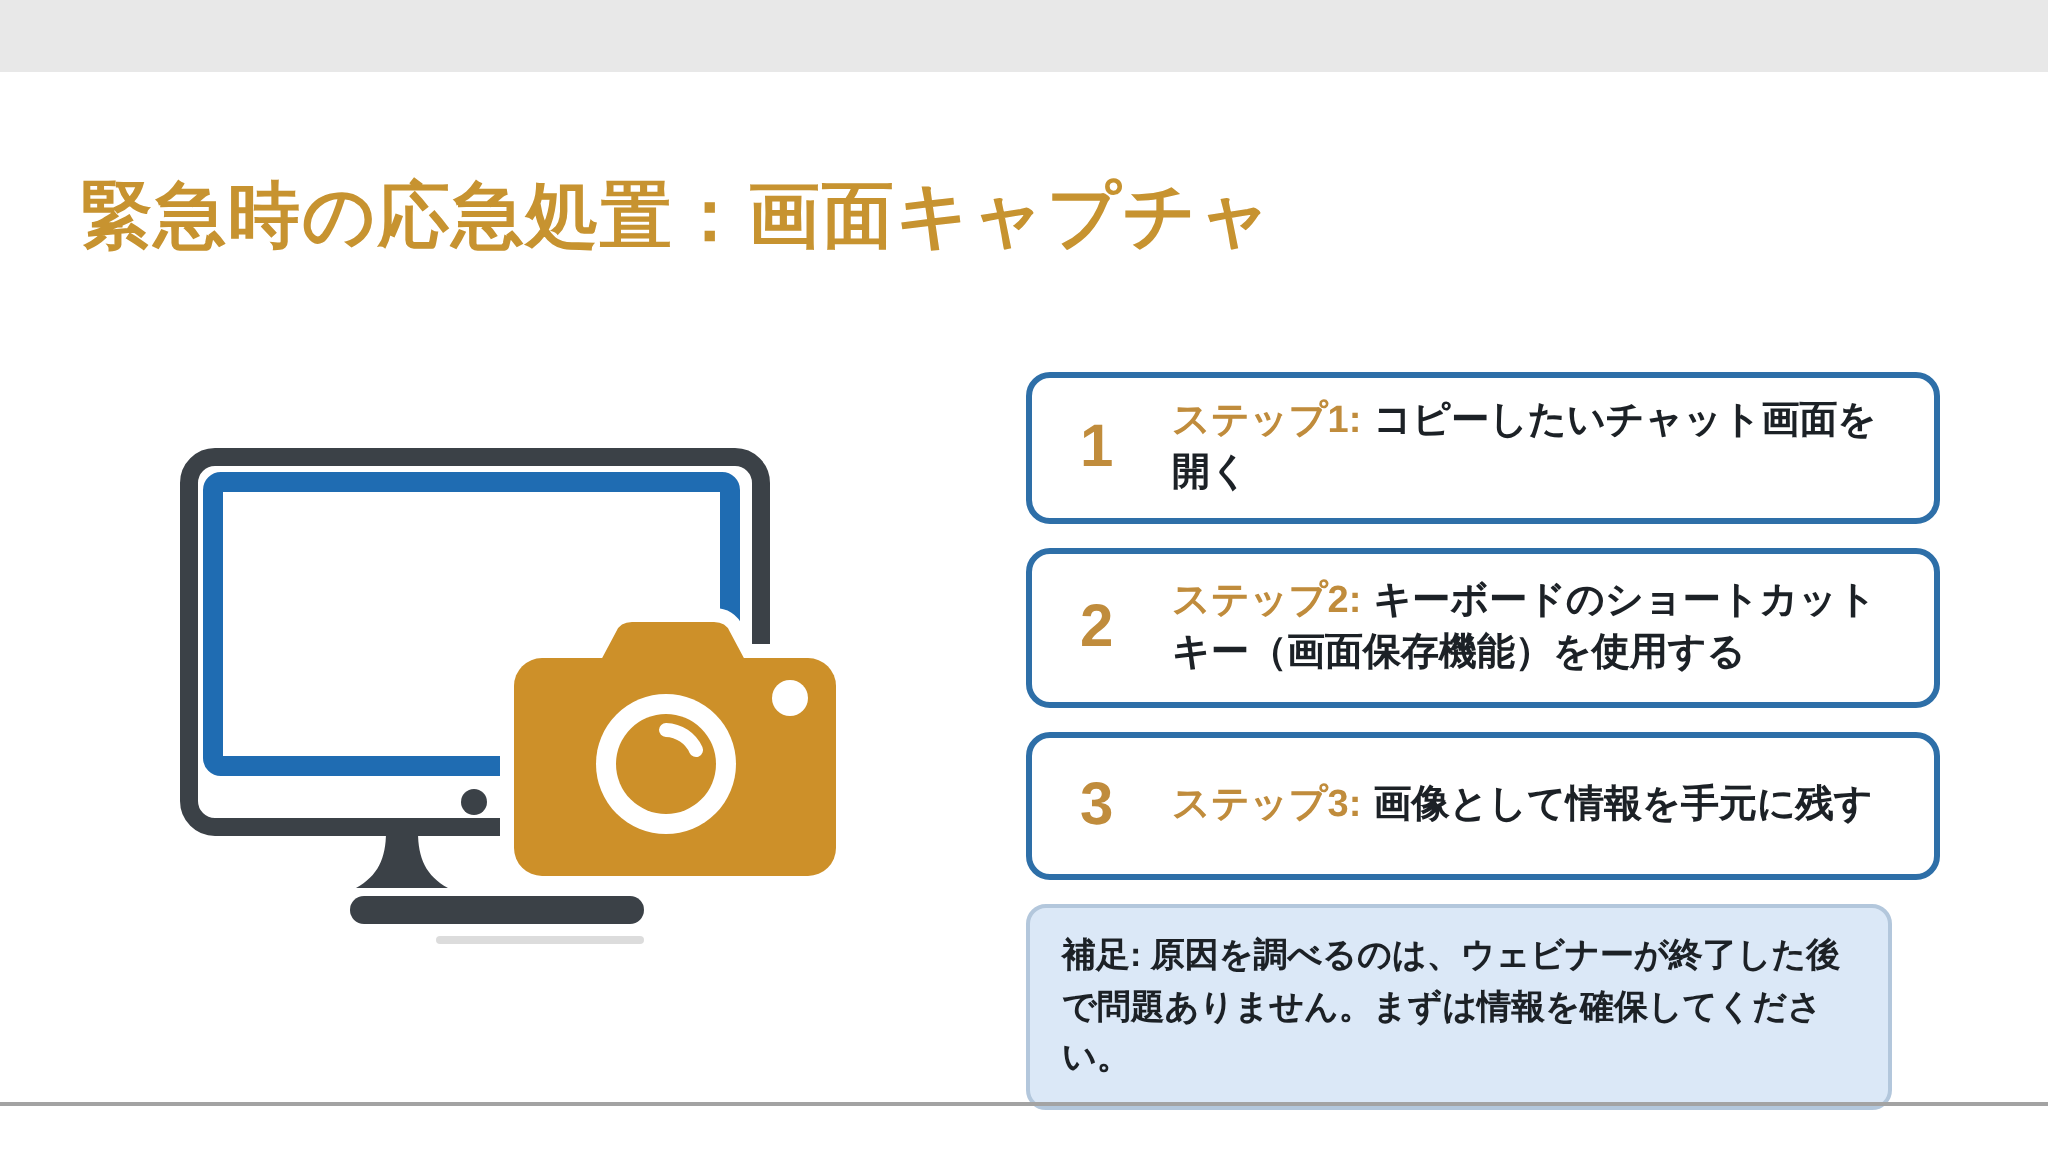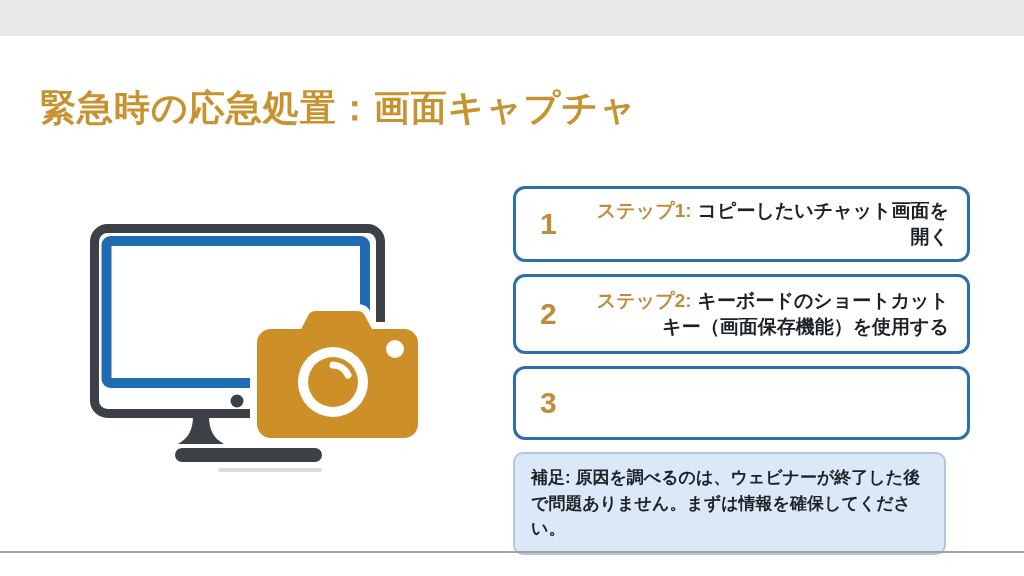--- a/index.html
+++ b/index.html
@@ -35,21 +35,21 @@
   .step-1{top:0;height:76px;}
   .step-2{top:88px;height:80px;}
   .step-3{top:180px;height:74px;}
   .step-number{
     flex:0 0 36px;
     font-size:30px;font-weight:800;color:#c08c3c;
     text-align:left;
   }
   .step-text{
     font-size:19px;font-weight:700;color:#1c2126;
-    line-height:1.35;margin-left:10px;text-align:right;
+    line-height:1.35;margin-left:10px;
   }
   .step-label{color:#c08c3c;margin-right:6px;}
   .note-box{
     box-sizing:border-box;
     position:absolute;left:0;top:266px;
     width:433px;min-height:66px;
     background:#dbe8f7;
     border:2px solid #b3c7dc;
     border-radius:10px;
     padding:11px 16px;
@@ -110,20 +110,23 @@
 
     <div class="step-box step-2">
       <div class="step-number">2</div>
       <div class="step-text">
         <span class="step-label">ステップ2:</span><span>キーボードのショートカットキー（画面保存機能）を使用する</span>
       </div>
     </div>
 
     <div class="step-box step-3">
       <div class="step-number">3</div>
+      <div class="step-text">
+        <span class="step-label">ステップ3:</span><span>画像として情報を手元に残す</span>
+      </div>
     </div>
 
     <div class="note-box">補足: 原因を調べるのは、ウェビナーが終了した後で問題ありません。まずは情報を確保してください。</div>
 
   </div>
 
   <div class="divider"></div>
 
 </div>
 

